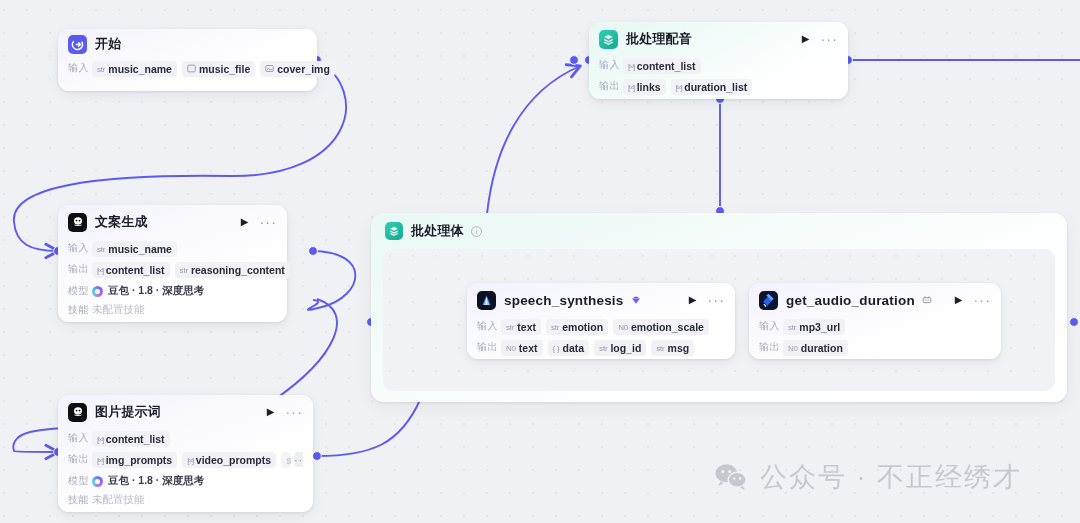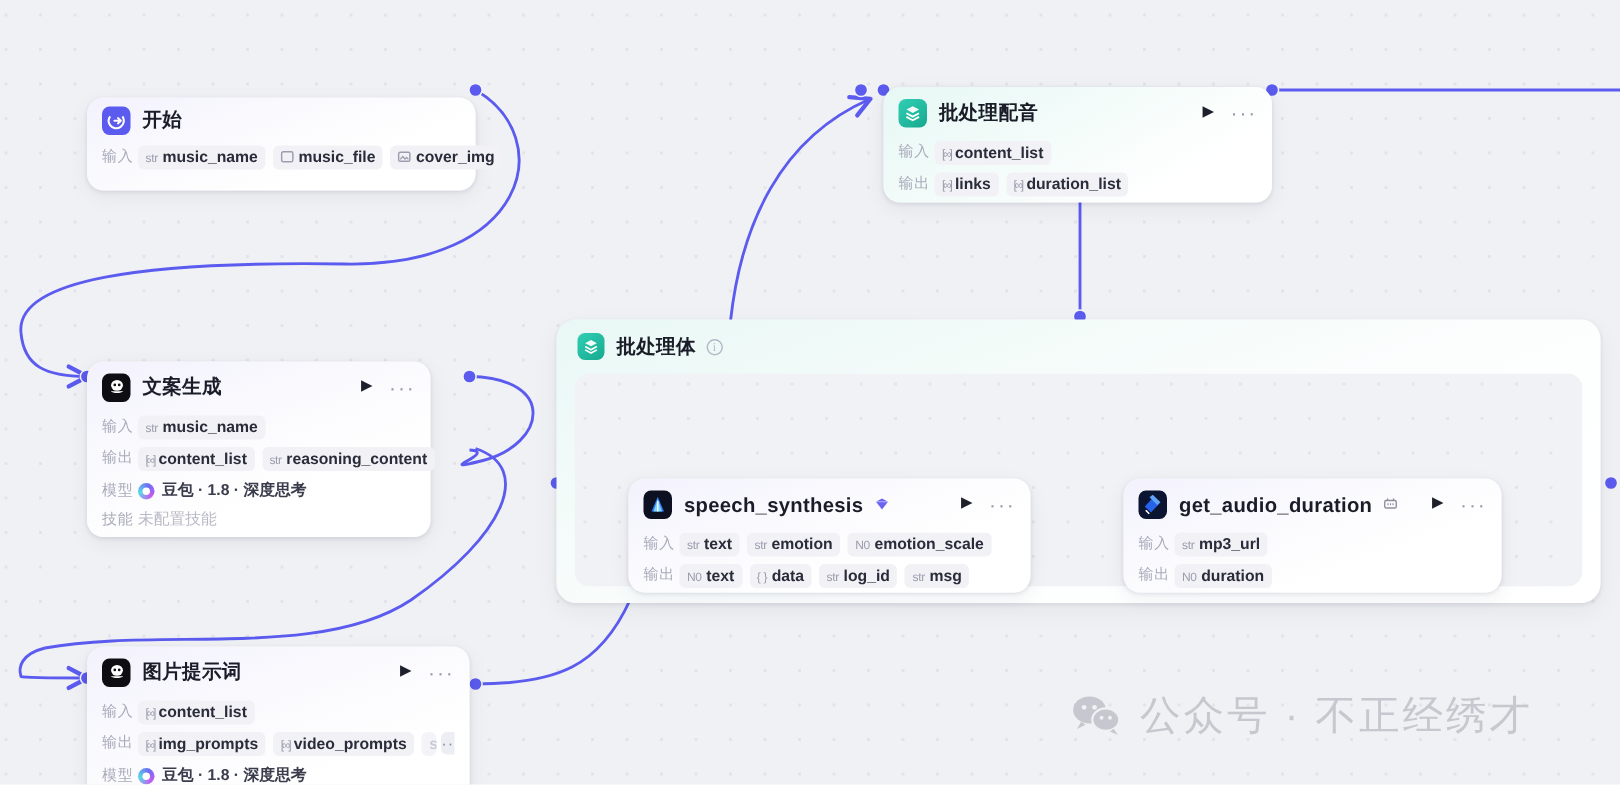--- a/index.html
+++ b/index.html
@@ -17,21 +17,20 @@
     background-position: 3px 9px;
   }
   #edges { position: absolute; inset: 0; width: 1080px; height: 523px; pointer-events: none; }
 
   
   .node {
     position: absolute;
     background: #ffffff;
     border-radius: 11px;
     box-shadow: 0 1px 3px rgba(24,30,60,.10), 0 4px 14px rgba(24,30,60,.06);
-    margin-top: 36px;
   }
   .node.lav { background: linear-gradient(160deg,#f3f2fd 0%,#fbfbfe 42%,#ffffff 70%); }
   .node.teal { background: linear-gradient(150deg,#e7f8f4 0%,#f4fcfa 45%,#ffffff 78%); }
 
   .nhead { display: flex; align-items: center; height: 30px; padding: 0 10px; }
   .nhead.tall { height: 34px; align-items: center; }
   .nicon {
     width: 19px; height: 19px; border-radius: 5px; flex: 0 0 auto;
     display: flex; align-items: center; justify-content: center;
     margin-right: 8px; overflow: hidden;
@@ -338,21 +337,21 @@
           <path d="M2.8 8 L8 10.8 L13.2 8" fill="none" stroke="#ffffff" stroke-width="1.5" stroke-linejoin="round"></path>
           <path d="M2.8 11 L8 13.8 L13.2 11" fill="none" stroke="#ffffff" stroke-width="1.5" stroke-linejoin="round"></path>
         </svg>
       </span>
       <span class="ntitle">批处理体</span>
       <span class="info-i">i</span>
     </div>
     <div id="batch-inner"></div>
   </div>
 
-  <div class="node lav" id="node-speech" style="left:419px; top:283px; width:268px; height:76px;">
+  <div class="node lav" id="node-speech" style="left:467px; top:283px; width:268px; height:76px;">
     <div class="nhead tall">
       <span class="nicon ic-speech">
         <svg width="15" height="15" viewBox="0 0 18 18">
           <path d="M9 2.6 L14 14.4 L4 14.4 Z" fill="#2f7bf6"></path>
           <path d="M9 4.4 L12.4 14.4 L5.6 14.4 Z" fill="#7dd3fc"></path>
           <rect x="8.4" y="6" width="1.2" height="8.4" fill="#ffffff" opacity=".85"></rect>
         </svg>
       </span>
       <span class="ntitle mono">speech_synthesis</span>
       <span class="badge-gem">

